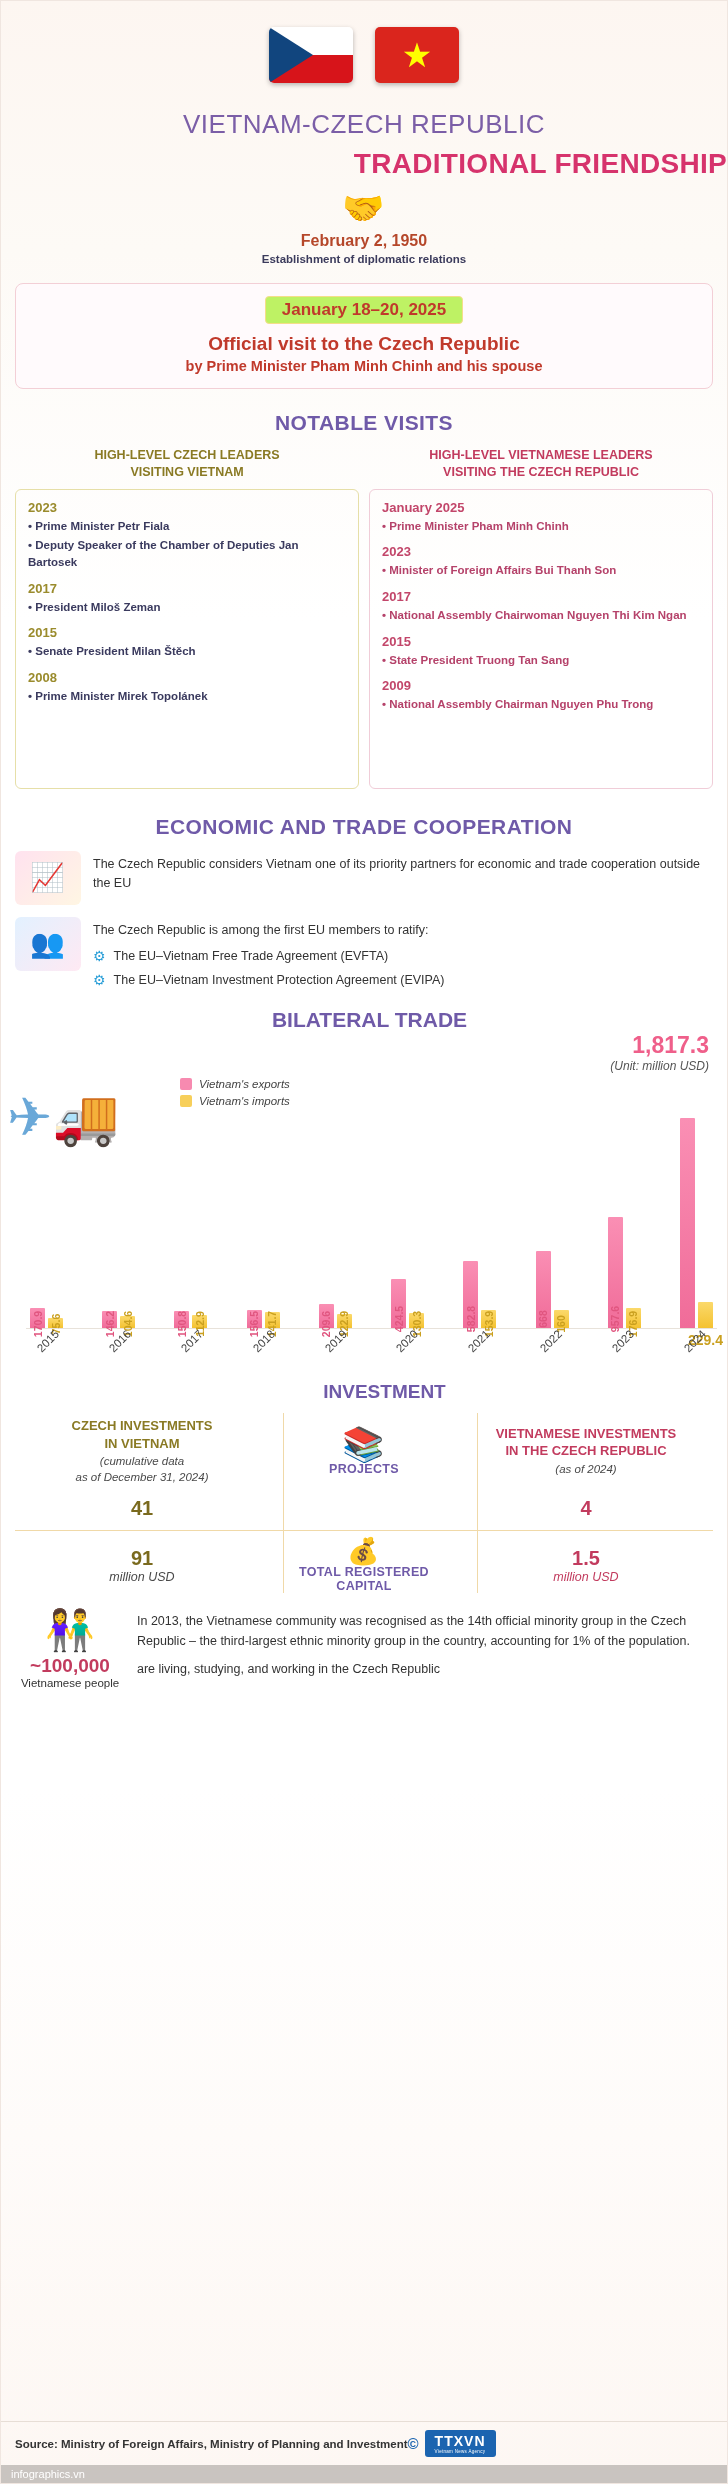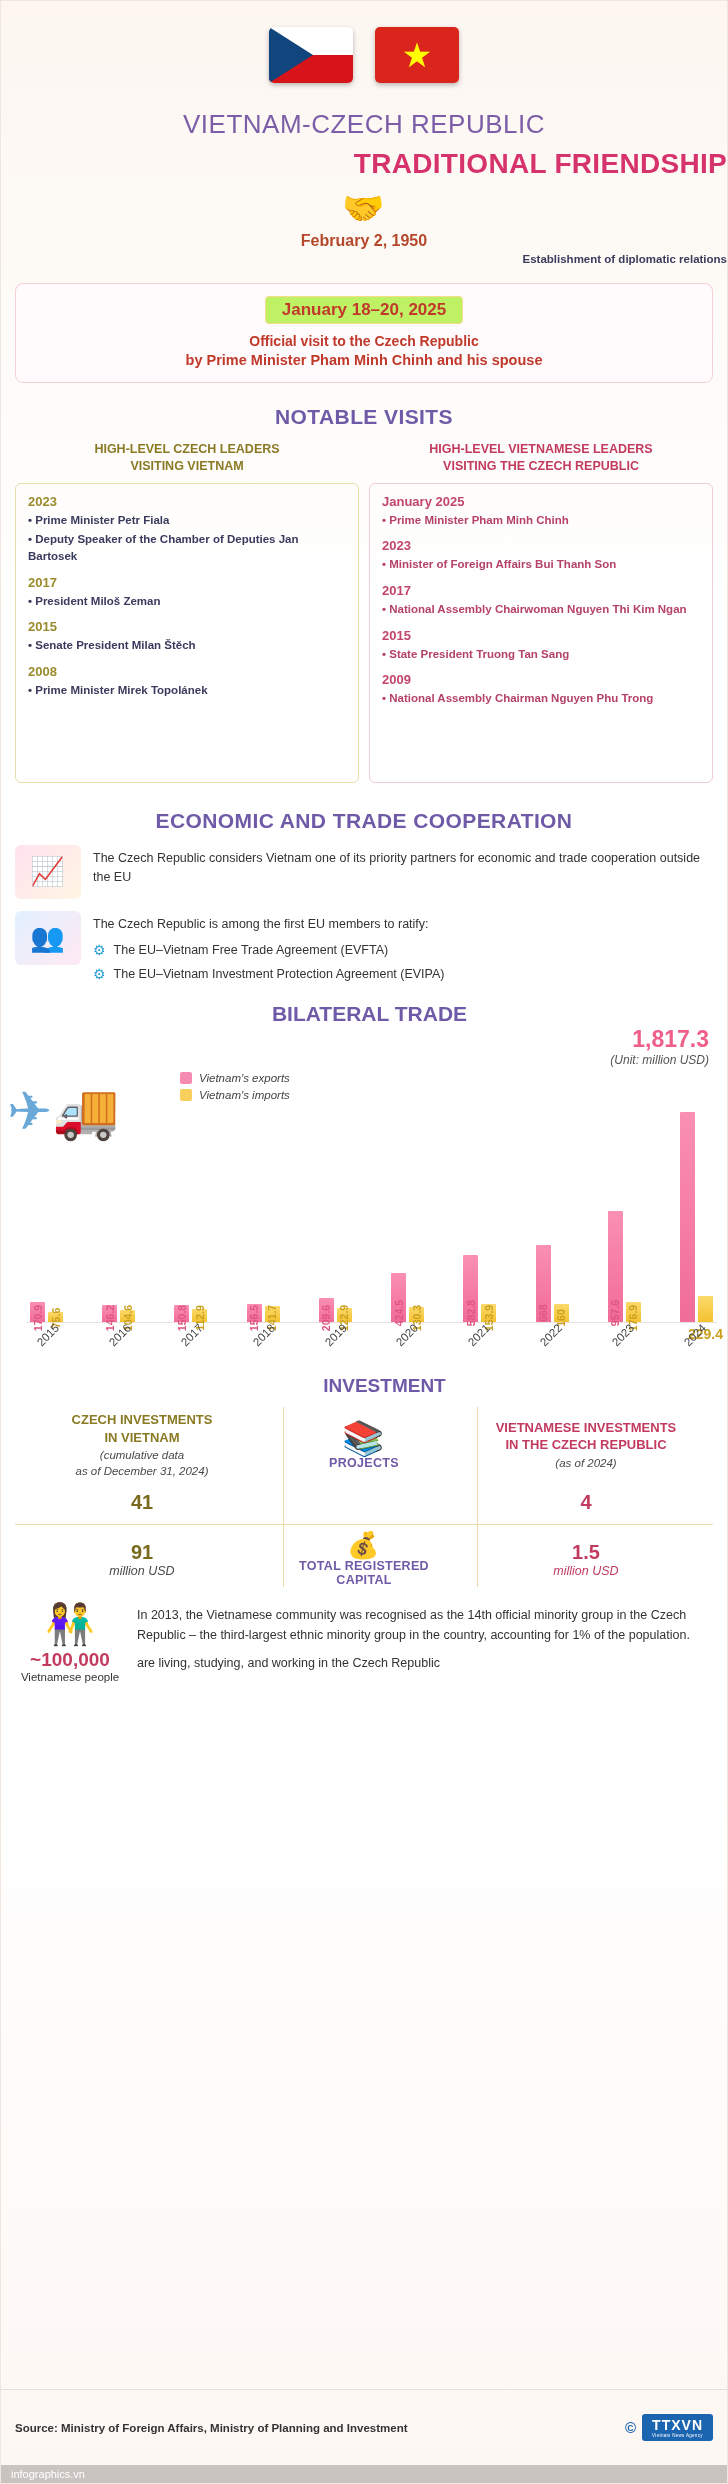--- a/index.html
+++ b/index.html
@@ -30,31 +30,31 @@
   .title1 {
     text-align:center; margin-top:26px; font-size:26px; letter-spacing:.5px;
     color:#7b5ea7; font-weight:400;
   }
   .title2 {
     text-align:right; margin-top:8px; font-size:28px; font-weight:bold;
     color:#d6336c; letter-spacing:.3px;
   }
   .handshake { text-align:center; margin-top:10px; font-size:34px; line-height:36px; }
   .dateline { text-align:center; margin-top:6px; font-size:16px; font-weight:bold; color:#b5472a; }
-  .dateline-sub { text-align:right; margin-top:3px; font-size:11.5px; font-weight:bold; color:#3b3b5c; }
+  .dateline-sub { text-align:center; margin-top:3px; font-size:11.5px; font-weight:bold; color:#3b3b5c; }
 
   .visit-box {
     margin:18px 14px 0 14px; border:1px solid #f3cfd6; border-radius:8px;
     background:#fffafc; padding:12px 10px 14px 10px; text-align:center;
   }
   .visit-date {
     display:inline-block; background:#bef264; color:#c0392b; font-weight:bold;
     font-size:17px; padding:3px 16px; border-radius:4px; border:1px solid #f5dd8a;
   }
-  .visit-l1 { margin-top:9px; font-size:14px; font-weight:bold; color:#c0392b; }
+  .visit-l1 { margin-top:9px; font-size:19px; font-weight:bold; color:#c0392b; }
   .visit-l2 { margin-top:3px; font-size:14.5px; font-weight:bold; color:#c0392b; }
 
   
   .sect-title { text-align:center; font-size:21px; color:#6f5aa8; font-weight:bold; letter-spacing:.4px; }
   .nv-wrap { margin-top:12px; display:flex; padding:0 14px; gap:10px; }
   .nv-col { flex:1; }
   .nv-head { text-align:center; font-size:12.5px; font-weight:bold; line-height:1.35; }
   .nv-head.cz { color:#8a7a24; }
   .nv-head.vn { color:#c23b5e; }
   .nv-card { margin-top:8px; border:1px solid #e6dfa8; border-radius:6px; padding:10px 12px 12px 12px; min-height:300px; }
@@ -129,21 +129,21 @@
   .comm { display:flex; gap:12px; padding:0 14px; margin-top:16px; align-items:flex-start; }
   .comm-ico { flex:0 0 110px; text-align:center; }
   .comm-people { font-size:40px; line-height:42px; }
   .comm-num { font-size:19px; font-weight:bold; color:#c23b5e; margin-top:4px; }
   .comm-num-sub { font-size:11.5px; color:#333; }
   .comm-txt { font-size:12.5px; line-height:1.6; color:#333; padding-top:2px; }
   .comm-txt2 { font-size:12.5px; line-height:1.6; color:#333; margin-top:8px; }
 
   
   .footer { position:absolute; left:0; right:0; bottom:0; }
-  .src { border-top:1px solid #e7ded6; padding:24px 14px; display:flex; align-items:center; justify-content:space-between; }
+  .src { border-top:1px solid #e7ded6; padding:8px 14px; display:flex; align-items:center; justify-content:flex-start; }
   .src-txt { font-size:11.5px; font-weight:bold; color:#333; }
   .ttxvn { display:flex; align-items:center; gap:6px; }
   .ttxvn .c { color:#1b64b0; font-size:15px; font-weight:bold; }
   .ttxvn .box { background:#1b64b0; color:#fff; font-weight:bold; font-size:14px; padding:3px 10px; border-radius:3px; letter-spacing:1px; }
   .ttxvn .box small { display:block; font-size:4.5px; letter-spacing:.3px; font-weight:normal; }
   .bottombar { background:#c9c4c0; color:#fff; font-size:11px; padding:3px 10px; }
 </style>
 </head>
 <body>
 

